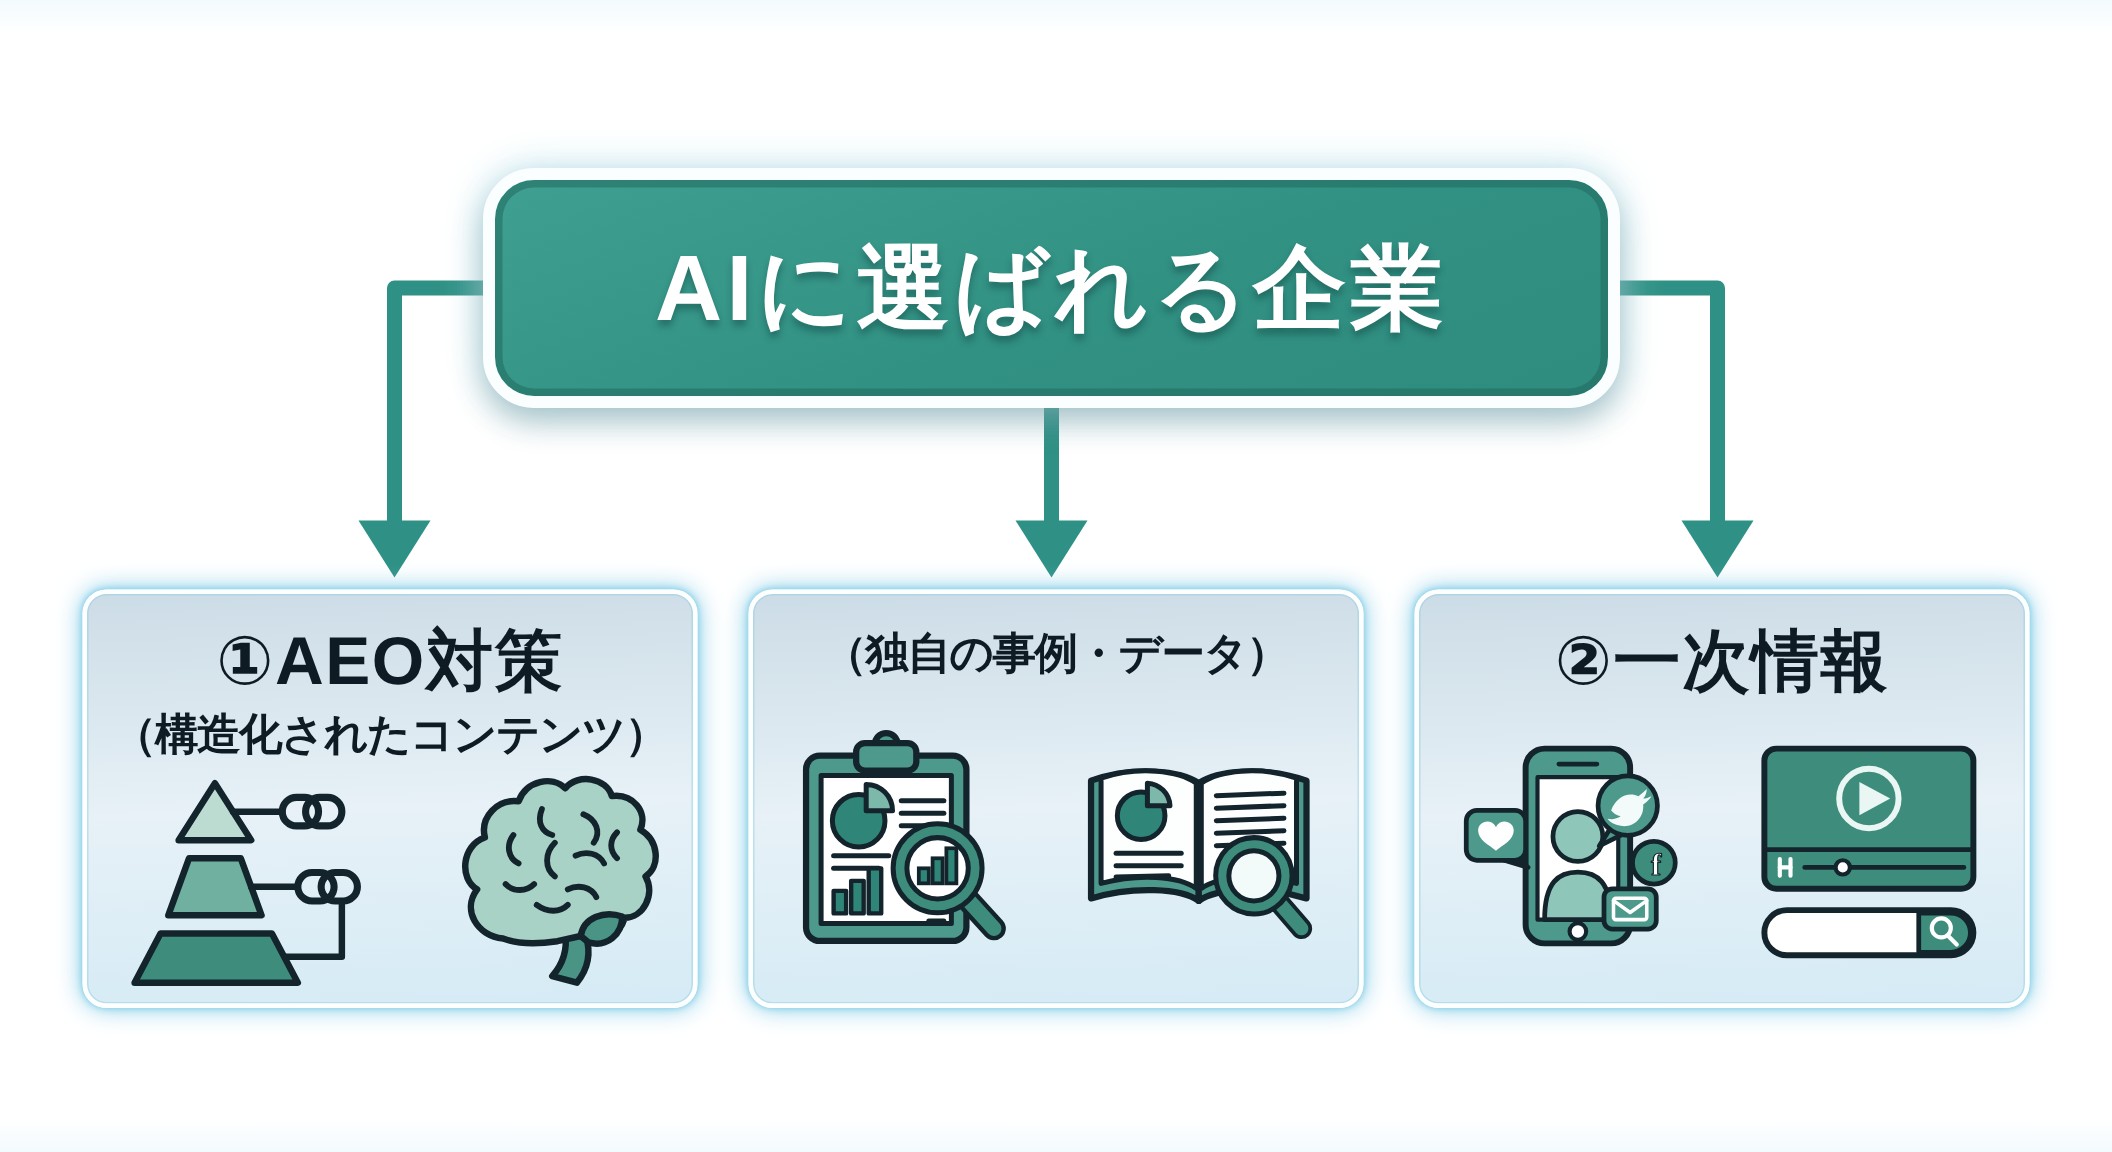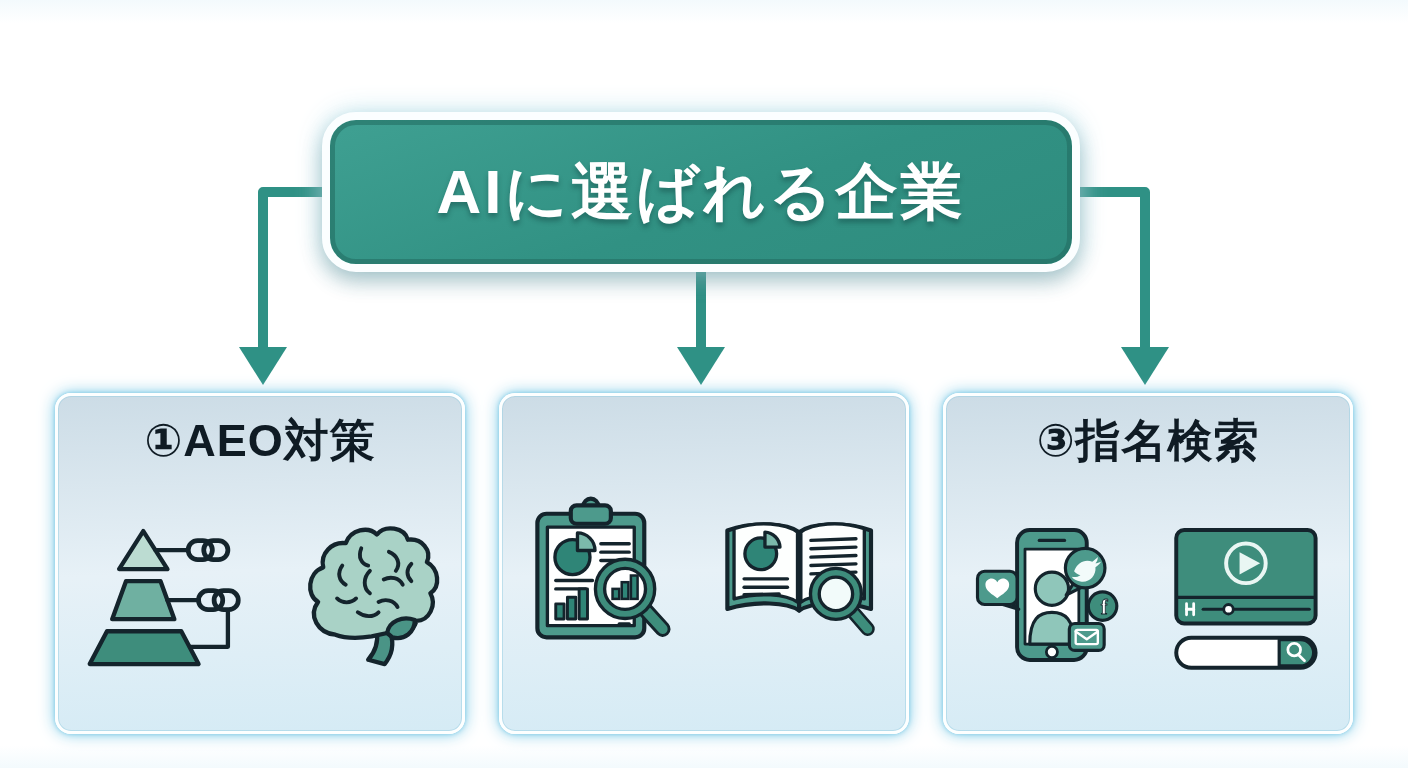--- a/index.html
+++ b/index.html
@@ -28,21 +28,21 @@
     margin:0;color:#ffffff;font-size:62px;font-weight:bold;letter-spacing:3px;
     text-shadow:0 4px 5px rgba(10,50,50,.38);white-space:nowrap;
   }
 
   
   .cards{
     position:absolute;left:55px;top:393px;width:1298px;height:297px;
     display:flex;justify-content:space-between;
   }
   .card{
-    box-sizing:border-box;width:410px;height:341px;
+    box-sizing:border-box;width:410px;height:279px;
     background:linear-gradient(178deg,#ccdce6 0%,#e7f1f7 52%,#d5ebf5 100%);
     border:3px solid #fdffff;border-radius:16px;
     box-shadow:0 0 16px rgba(120,200,230,.95),0 0 4px rgba(120,200,230,.9),
                inset 0 0 0 1px rgba(150,205,225,.5);
     display:flex;flex-direction:column;align-items:center;
     padding-top:18px;
   }
   .card h2{
     margin:0;color:#0f1b24;font-size:45px;font-weight:bold;line-height:1.2;
     letter-spacing:1px;white-space:nowrap;
@@ -76,20 +76,21 @@
   </svg>
 
   <div class="title-box">
     <h1>AIに選ばれる企業</h1>
   </div>
 
   <div class="cards">
 
     <div class="card">
       <h2>①AEO対策</h2>
+      <div class="subtitle">（構造化されたコンテンツ）</div>
       <div class="icon-row">
 
         <svg viewBox="0 0 220 176">
           <g stroke="#14242c" stroke-width="5" stroke-linejoin="round" stroke-linecap="round">
             <path d="M86,14 L114,58 L58,58 Z" fill="#bcdcd2"></path>
             <path d="M66,72 L106,72 L122,116 L50,116 Z" fill="#6fb0a1"></path>
             <path d="M44,130 L130,130 L150,168 L24,168 Z" fill="#3e8d7c"></path>
             <line x1="100" y1="36" x2="138" y2="36" fill="none"></line>
             <line x1="114" y1="94" x2="150" y2="94" fill="none"></line>
             <path d="M184,108 L184,148 L140,148" fill="none"></path>
@@ -128,20 +129,21 @@
               <path d="M106,96 C114,92 124,94 128,102"></path>
               <path d="M82,108 C90,114 100,114 106,108"></path>
             </g>
           </g>
         </svg>
 
       </div>
     </div>
 
     <div class="card">
+      <div class="subtitle">（独自の事例・データ）</div>
       <div class="icon-row">
 
         <svg viewBox="0 0 200 182">
           <g stroke="#14242c" stroke-linejoin="round" stroke-linecap="round">
             <circle cx="86" cy="17" r="9" fill="#4d9a8c" stroke-width="5"></circle>
             <rect x="22" y="26" width="128" height="148" rx="11" fill="#4d9a8c" stroke-width="5"></rect>
             <rect x="34" y="42" width="104" height="118" fill="#ffffff" stroke-width="4"></rect>
             <rect x="62" y="16" width="48" height="22" rx="7" fill="#4d9a8c" stroke-width="5"></rect>
             <circle cx="64" cy="78" r="21" fill="#2f8577" stroke-width="4"></circle>
             <path d="M70,70 L70,49 A21,21 0 0 1 91,70 Z" fill="#7cb9ab" stroke-width="4"></path>
@@ -199,21 +201,21 @@
             <circle cx="146" cy="122" r="25" fill="#f2fbfa" stroke="#3e8d7c" stroke-width="10"></circle>
             <circle cx="146" cy="122" r="30.5" fill="none" stroke="#14242c" stroke-width="4"></circle>
             <circle cx="146" cy="122" r="20" fill="none" stroke="#14242c" stroke-width="4"></circle>
           </g>
         </svg>
 
       </div>
     </div>
 
     <div class="card">
-      <h2>③指名検索</h2>
+      <h2>②一次情報</h2>
       <div class="icon-row">
 
         <svg viewBox="0 0 210 192">
           <g stroke="#14242c" stroke-linejoin="round" stroke-linecap="round">
             <rect x="62" y="14" width="88" height="164" rx="16" fill="#4d9a8c" stroke-width="5"></rect>
             <line x1="90" y1="27" x2="122" y2="27" stroke-width="4"></line>
             <rect x="72" y="38" width="68" height="120" fill="#ffffff" stroke-width="3.5"></rect>
             <circle cx="106" cy="88" r="21" fill="#8fc6ba" stroke-width="4"></circle>
             <path d="M78,158 C78,126 90,118 106,118 C122,118 134,126 134,158 Z" fill="#8fc6ba" stroke-width="4"></path>
             <circle cx="106" cy="168" r="7" fill="#ffffff" stroke-width="3.5"></circle>

